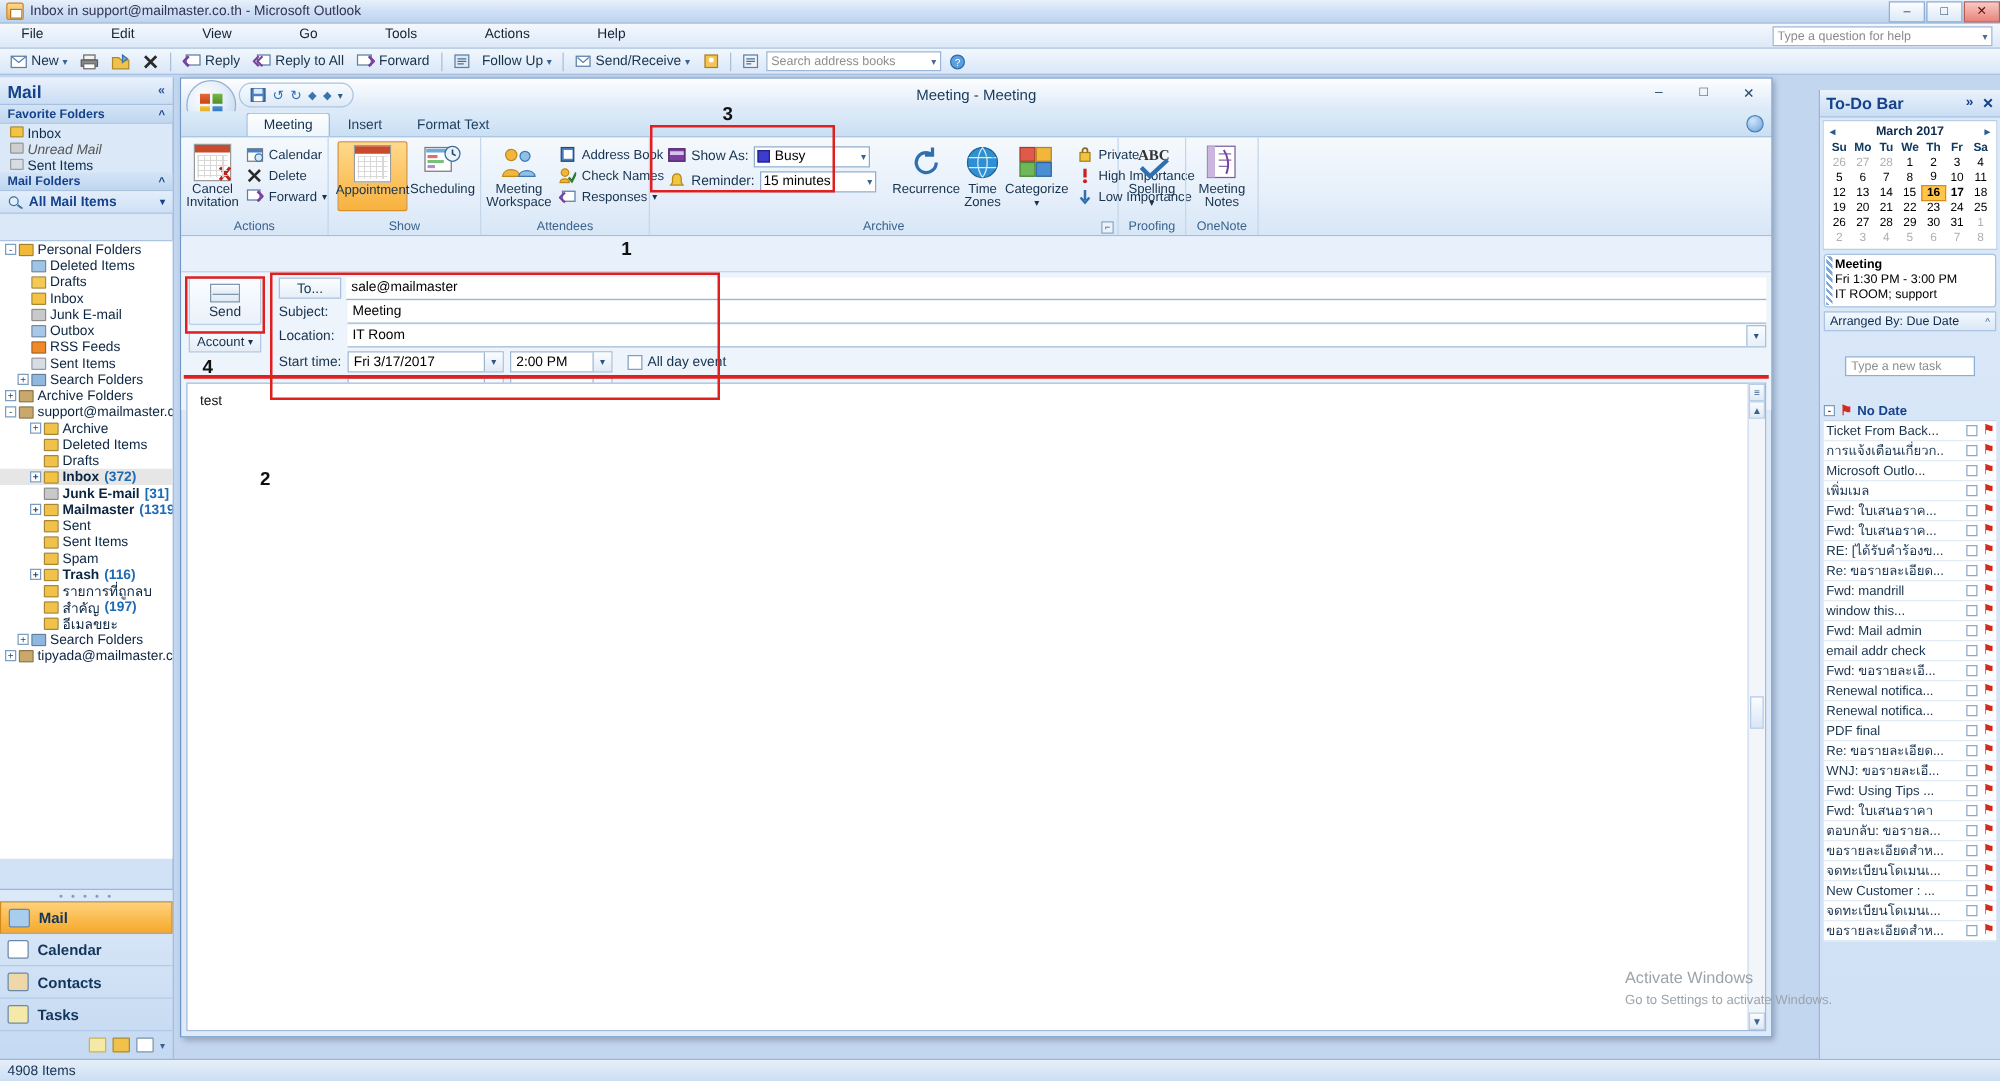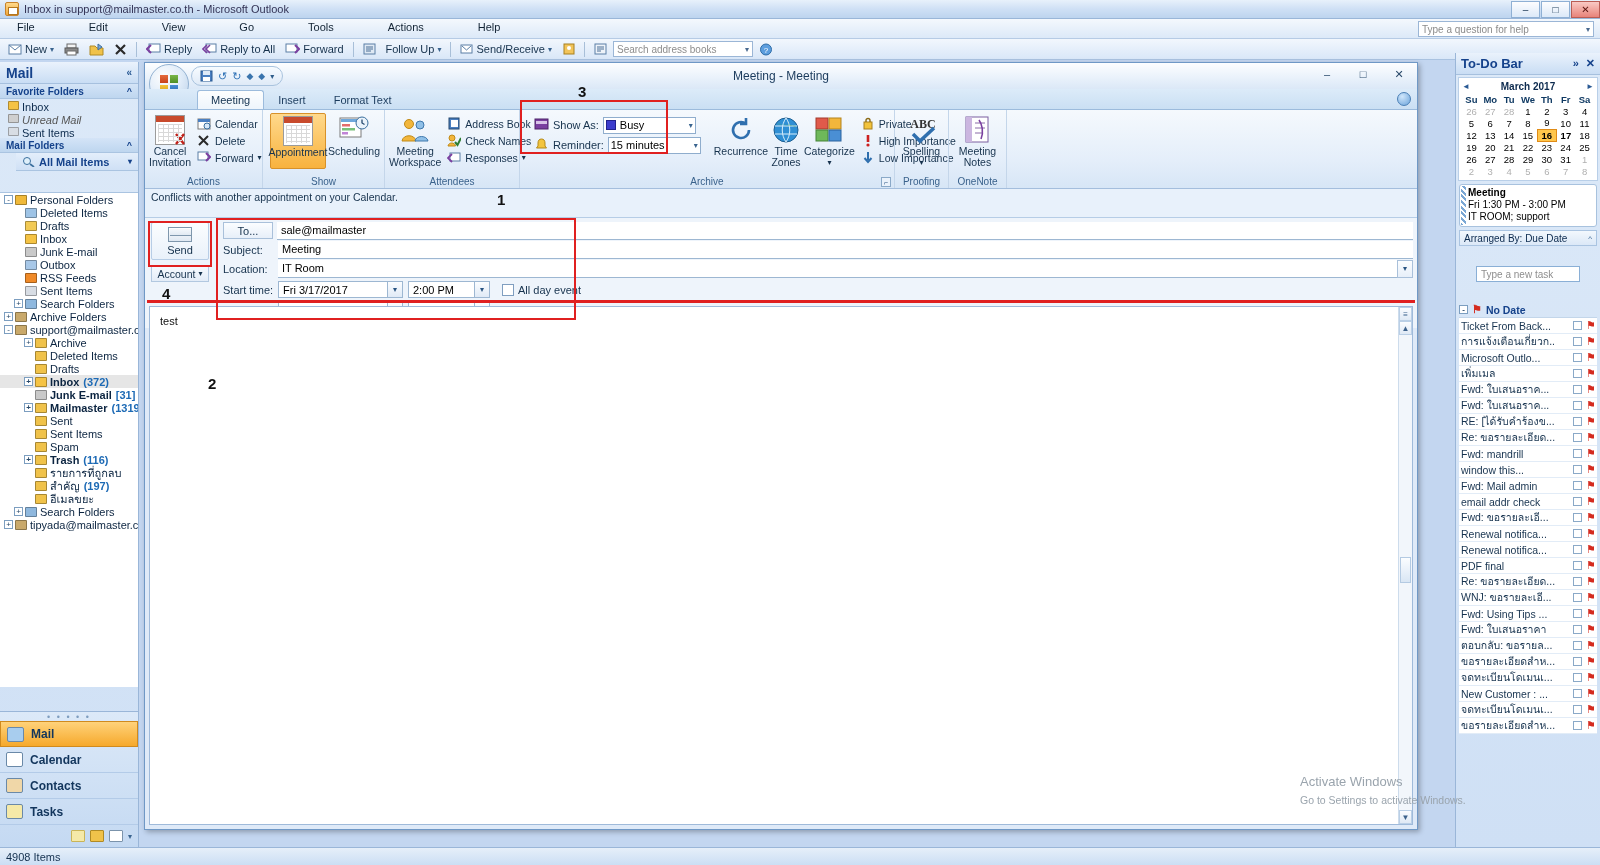--- a/index.html
+++ b/index.html
@@ -49,21 +49,21 @@
   .np-head { height:22px; background:linear-gradient(to bottom,#eaf2fc,#c9ddf4); border-bottom:1px solid #a6c0de;
              display:flex;align-items:center;padding:0 6px;color:#15428b;font-weight:bold;font-size:14px;}
   .np-head .chev{margin-left:auto;font-size:10px;color:#2a5a94;font-weight:bold;}
   .grp-head { height:15px; background:linear-gradient(to bottom,#d4e4f7,#bed6ef); border-bottom:1px solid #aac4e1;
               display:flex;align-items:center;padding:0 6px;color:#15428b;font-weight:bold;font-size:10px;}
   .grp-head .chev{margin-left:auto;font-size:9px;}
   .fav { padding:2px 0 2px 22px; font-size:11px; color:#0d2b4d; position:relative; height:13px;}
   .fav.it{font-style:italic;color:#555;}
   .fav .fi{position:absolute;left:8px;top:2px;width:11px;height:9px;border-radius:1px;}
   .allmail{height:18px;display:flex;align-items:center;padding:0 6px;font-weight:bold;color:#15428b;font-size:11px;
-           border-bottom:1px solid #aac4e1;background:linear-gradient(#e3eefb,#cfe0f5);margin-left:16px;}
+           border-bottom:1px solid #aac4e1;background:linear-gradient(#e3eefb,#cfe0f5);}
   .allmail .cv{margin-left:auto;font-size:8px;}
   #tree{position:absolute;top:130px;left:0;right:0;bottom:160px;overflow:hidden;background:#fff;border-top:1px solid #aac4e1;}
   .tn{height:13px;display:flex;align-items:center;font-size:11px;color:#0b2440;white-space:nowrap;}
   .tn .exp{width:9px;height:9px;border:1px solid #7c9ec0;background:#fff;font-size:8px;line-height:7px;text-align:center;margin-right:2px;color:#27496b;flex:none;}
   .tn .sp{width:11px;flex:none;}
   .tn .fi{width:12px;height:10px;margin-right:3px;border-radius:1px;flex:none;}
   .tn .cnt{margin-left:4px;color:#1d6ab5;font-weight:bold;}
   .tn.b{font-weight:bold;}
   .tn.sel{background:#e6e6e6;}
   #navbtns{position:absolute;left:0;right:0;bottom:0;background:linear-gradient(#dce9f8,#c4d9f2);border-top:1px solid #9ab6d8;}
@@ -73,21 +73,21 @@
   .nb.active{background:linear-gradient(to bottom,#ffd27a,#f6a92c);border:1px solid #d08a1e;}
   .nb .ic{width:17px;height:15px;border-radius:2px;display:inline-block;}
   #navsmall{height:22px;display:flex;align-items:center;justify-content:flex-end;padding-right:6px;gap:5px;}
   #navsmall div{width:14px;height:12px;border-radius:1px;}
 
   
   #statusbar{position:absolute;left:0;right:0;bottom:0;height:18px;background:linear-gradient(#e6eff9,#cbdef4);
              border-top:1px solid #9ab6d8;display:flex;align-items:center;padding-left:6px;font-size:11px;color:#14304e;}
 
   
-  #todobar{position:absolute;right:0;top:53px;width:145px;bottom:18px;background:linear-gradient(#dce9f8,#cfe0f5);
+  #todobar{position:absolute;right:0;top:72px;width:145px;bottom:18px;background:linear-gradient(#dce9f8,#cfe0f5);
            border-left:1px solid #9ab6d8;}
   #todohead{height:22px;background:linear-gradient(#eaf2fc,#c9ddf4);border-bottom:1px solid #a6c0de;display:flex;
             align-items:center;padding:0 5px;color:#15428b;font-weight:bold;font-size:13px;}
   #todohead .x{margin-left:auto;display:flex;gap:7px;font-size:11px;}
   #cal{background:#fff;margin:2px;border:1px solid #b9cfe8;padding:2px 3px 3px;}
   #calhdr{display:flex;align-items:center;font-size:10px;font-weight:bold;color:#0c2a4e;justify-content:center;gap:3px;height:13px;}
   #calhdr .ar{font-size:8px;color:#2a5a94;}
   #calhdr .mt{flex:1;text-align:center;}
   table.cal{border-collapse:collapse;width:100%;}
   table.cal td,table.cal th{font-size:9.5px;text-align:center;padding:0;height:12px;width:14.2%;color:#000;font-weight:normal;}
@@ -782,21 +782,20 @@
               </svg>
           </div>
           <span>Meeting Notes</span>
         </div>
       </div>
       <div class="gl">OneNote</div>
     </div>
   </div>
 
   <div id="infobar">
-    <div>Conflicts with another appointment on your Calendar.</div>
   </div>
 
   <div id="formarea">
     <div id="sendcol">
       <div id="sendbtn">
         <div class="si"></div>
         <span>Send</span>
       </div>
       <div id="acctbtn">
         <span>Account</span>

